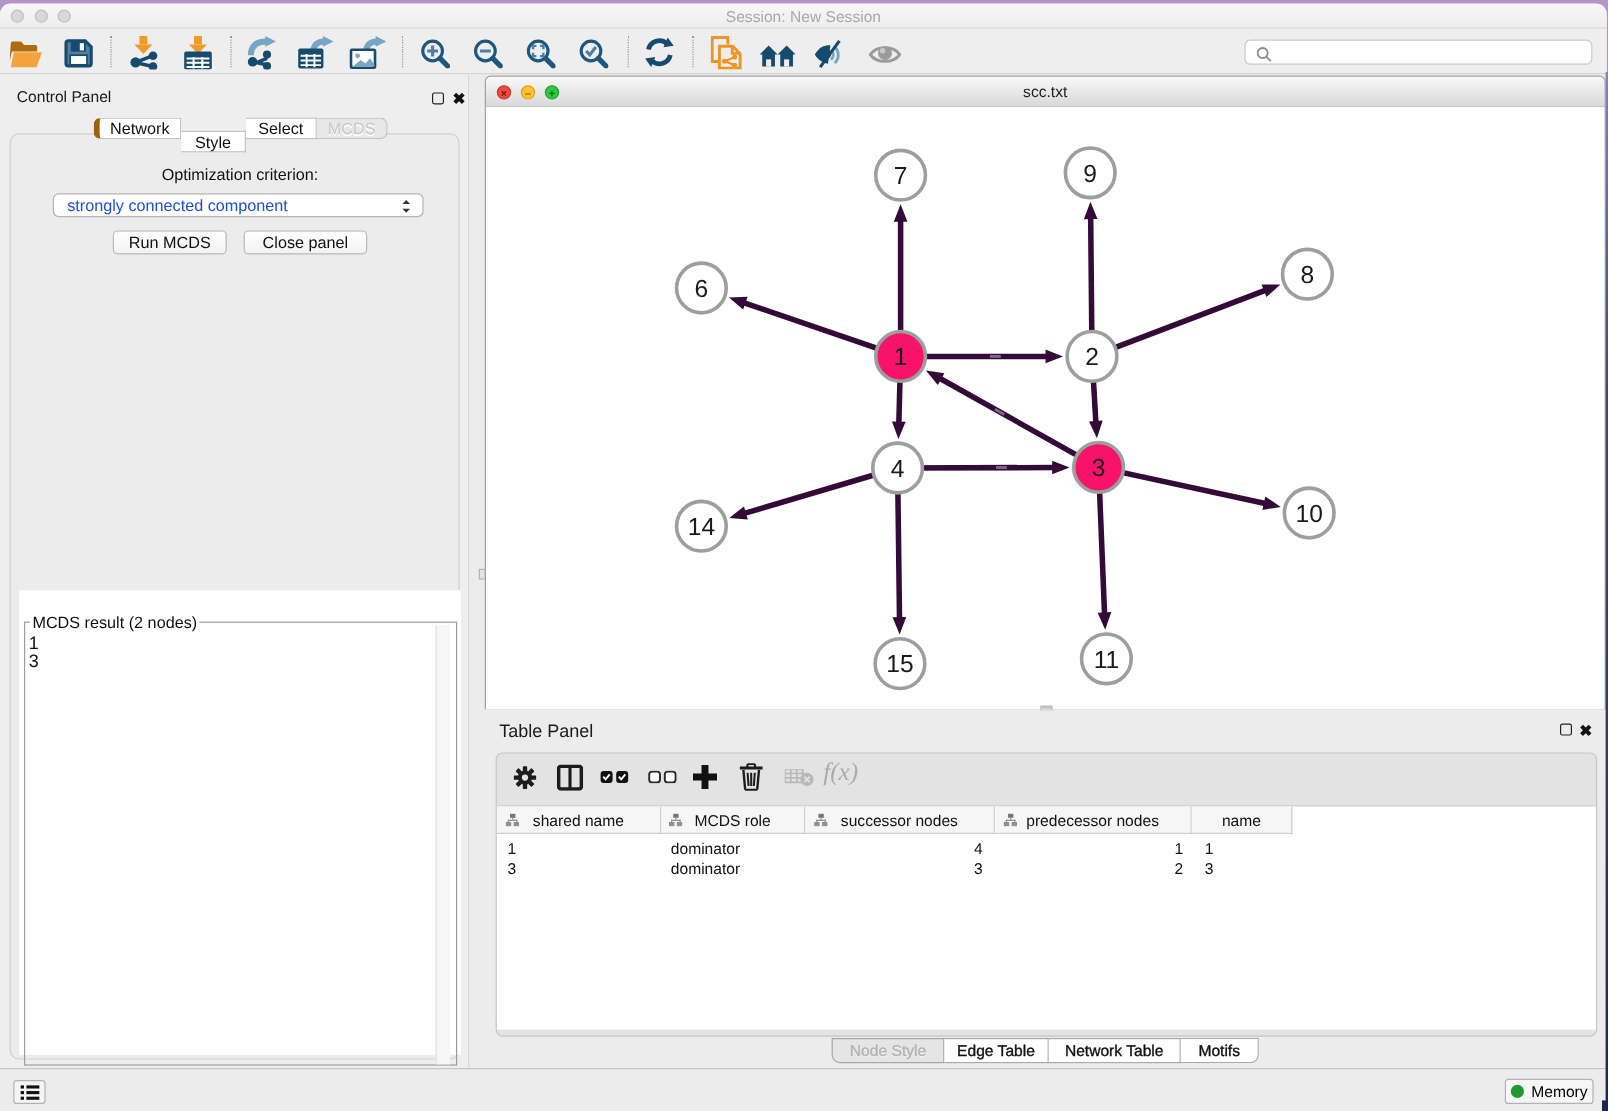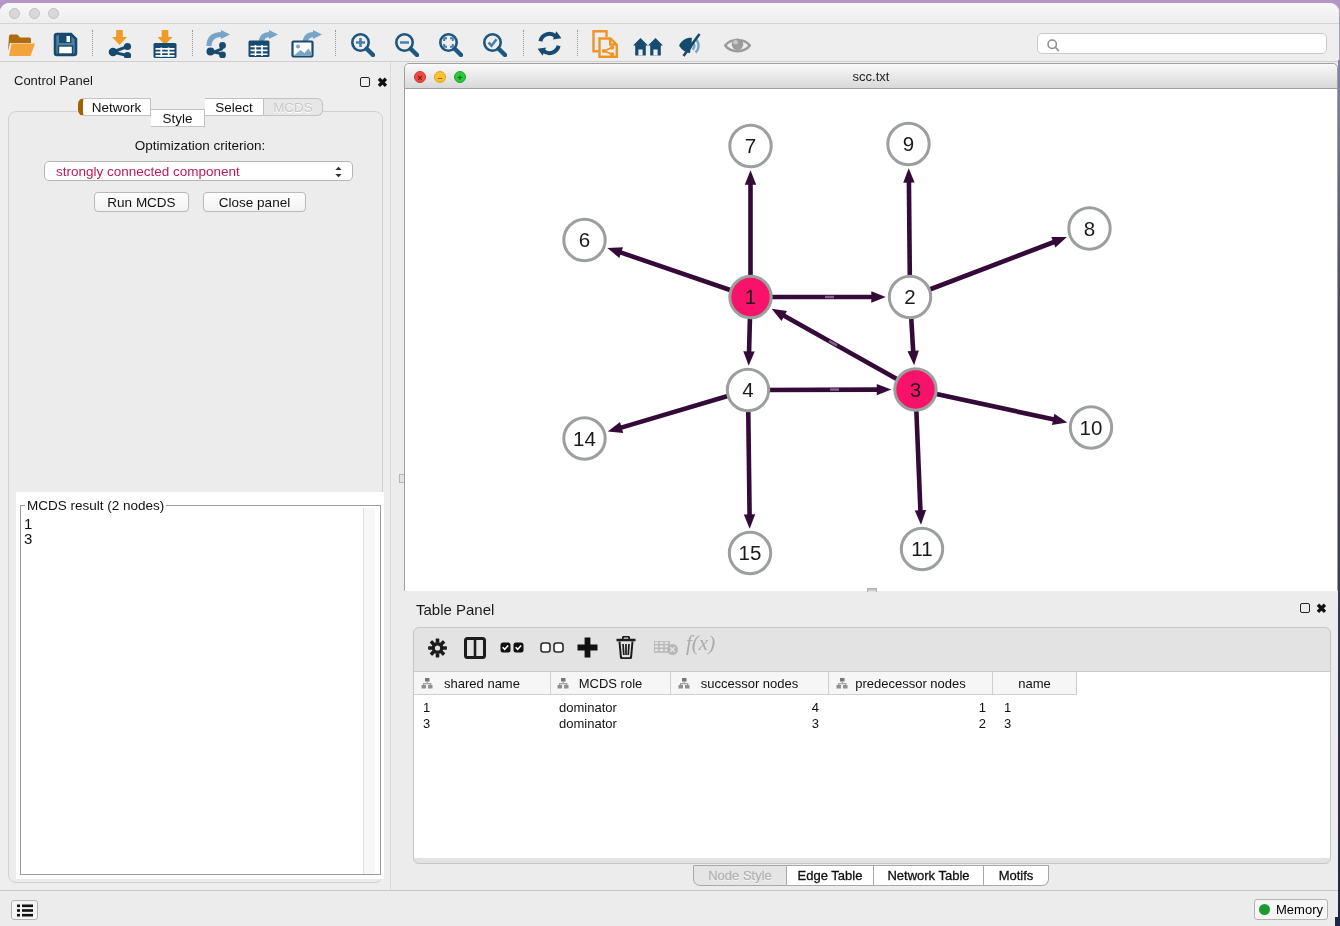--- a/index.html
+++ b/index.html
@@ -22,24 +22,24 @@
 #cpanel .hdr { position:absolute; left:14px; top:11px; font-size:13px; color:#1a1a1a; }
 .minico { position:absolute; width:10px; height:10px; border:1.5px solid #222; border-radius:2px; background:transparent; }
 .xico { position:absolute; font-size:13px; font-weight:bold; color:#111; line-height:13px; }
 #tabpane { position:absolute; left:8px; top:49px; width:375px; height:772px; border:1px solid #d0d0d0; border-radius:8px; background:#ececec; }
 .tabrow { position:absolute; top:36px; left:78px; height:18px; display:flex; z-index:5; }
 .tabrow .tab { height:18px; font-size:13.5px; color:#111; background:#fff; border:1px solid #c2c2c2; border-left:none; display:flex; align-items:center; justify-content:center; }
 .tabrow .tab.first { border-left:5px solid #a16207; border-radius:6px 0 0 6px; }
 .tabrow .tab.sel { background:#e7e7e7; color:#c8c8c8; text-shadow:0 1px 0 #fff; border-radius:0 6px 6px 0; }
 #optlabel { position:absolute; left:0; top:76px; width:400px; text-align:center; font-size:13.5px; color:#111; }
 #combo { position:absolute; left:44px; top:99px; width:309px; height:20px; background:#fff; border:1px solid #b5b5b5; border-radius:5px; }
-#combo .txt { position:absolute; left:11px; top:2px; font-size:13.5px; color:#be185d; }
+#combo .txt { position:absolute; left:11px; top:2px; font-size:13.5px; color:#1d4ed8; }
 .btn { position:absolute; height:20px; background:linear-gradient(#ffffff,#f2f2f2); border:1px solid #b9b9b9; border-radius:4px; font-size:13.5px; color:#111; display:flex; align-items:center; justify-content:center; }
 #resultbox { position:absolute; left:16px; top:430px; width:368px; height:387px; background:#fff; }
-#fieldset { position:absolute; left:4px; top:13px; width:361px; height:370px; border:1px solid #9d9d9d; }
+#fieldset { position:absolute; left:4px; top:26px; width:361px; height:370px; border:1px solid #9d9d9d; }
 #fieldset .lbl { position:absolute; left:4px; top:-8px; background:#fff; font-size:13.5px; color:#111; padding:0 2px; }
 #fieldset .items { position:absolute; left:3px; top:10px; font-size:15px; color:#111; line-height:15px; }
 #sbtrack { position:absolute; right:5px; top:2px; width:12px; height:366px; background:#f7f7f7; border-left:1px solid #e0e0e0; }
 
 #splitter { position:absolute; left:392px; top:59px; width:12px; height:831px; background:#ececec; }
 #sphandle { position:absolute; left:7px; top:412px; width:6px; height:9px; background:#e2e2e2; border:1px solid #b5b5b5; }
 
 #rightbg { position:absolute; left:404px; top:59px; width:935px; height:831px; background:#ececec; }
 
 #netframe { position:absolute; left:0px; top:1px; width:934px; height:528px; border:1px solid #a0a0a0; border-radius:5px 5px 0 0; background:#fff; }
@@ -68,20 +68,21 @@
 #memorybtn { position:absolute; left:1254px; top:8px; width:74px; height:21px; background:#f6f6f6; border:1px solid #b3b3b3; border-radius:3px; font-size:13px; color:#000000; text-align:center; line-height:19px; }
 #listbtn { position:absolute; left:11px; top:9px; width:27px; height:20px; background:#f4f4f4; border:1px solid #b3b3b3; border-radius:3px; }
 </style>
 </head>
 <body>
 <div id="win">
   <div id="titlebar">
     <div class="tl" style="left:9px;"></div>
     <div class="tl" style="left:29px;"></div>
     <div class="tl" style="left:48px;"></div>
+    <div id="title">Session: New Session</div>
   </div>
   <div id="toolbar">
     <svg class="ticon" style="left:8px; top:10px;" width="28" height="23" viewBox="0 0 28 23">
         <path d="M1 2 a1.5 1.5 0 0 1 1.5-1.5 h7 l2.5 3 h9.5 a1.5 1.5 0 0 1 1.5 1.5 v4 h-21 l-2 8 z" fill="#b06a12"></path>
         <path d="M3.5 9.5 h23.5 l-4.5 12.5 h-21.5 z" fill="#f3a33c"></path>
       </svg>
     <svg class="ticon" style="left:53px; top:8px;" width="25" height="25" viewBox="0 0 25 25">
         <path d="M2 4 a2 2 0 0 1 2-2 h14 l5 5 v14 a2 2 0 0 1-2 2 h-17 a2 2 0 0 1-2-2 z" fill="#50809f" stroke="#164a6e" stroke-width="2.6"></path>
         <rect x="6" y="3" width="12.5" height="8" fill="#164a6e"></rect>
         <rect x="13.5" y="4" width="3.5" height="6" fill="#fff"></rect>

